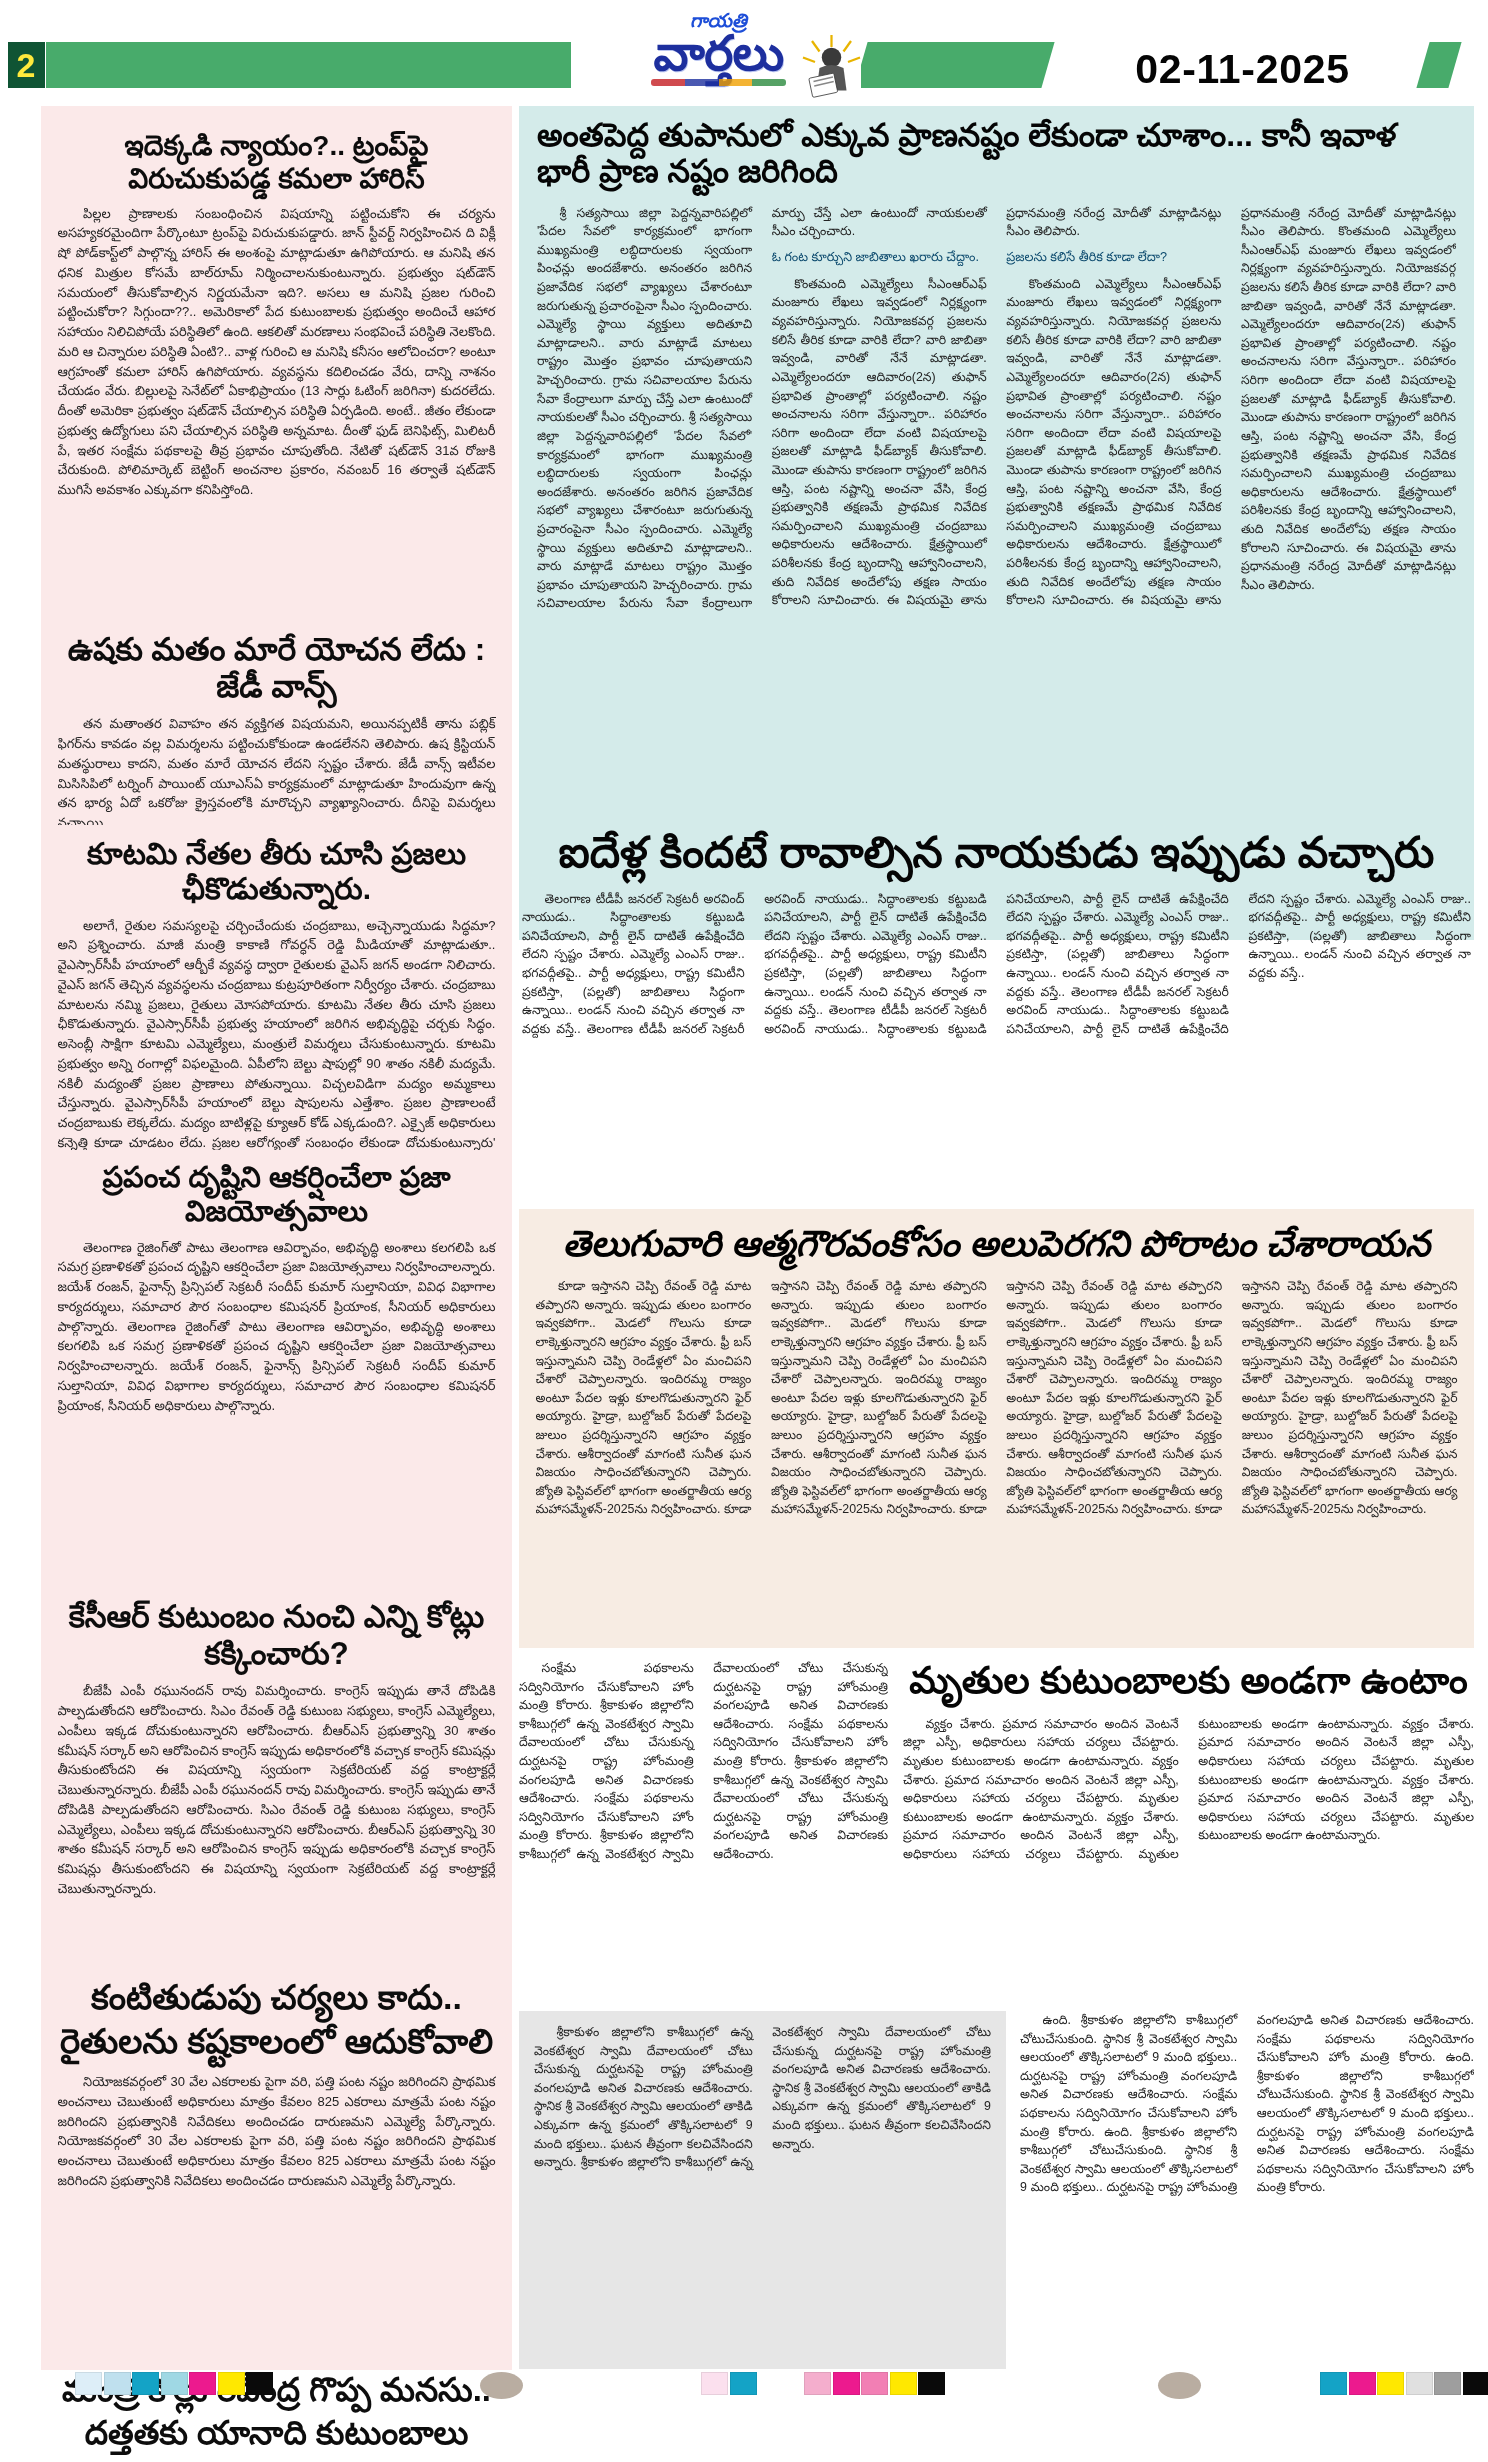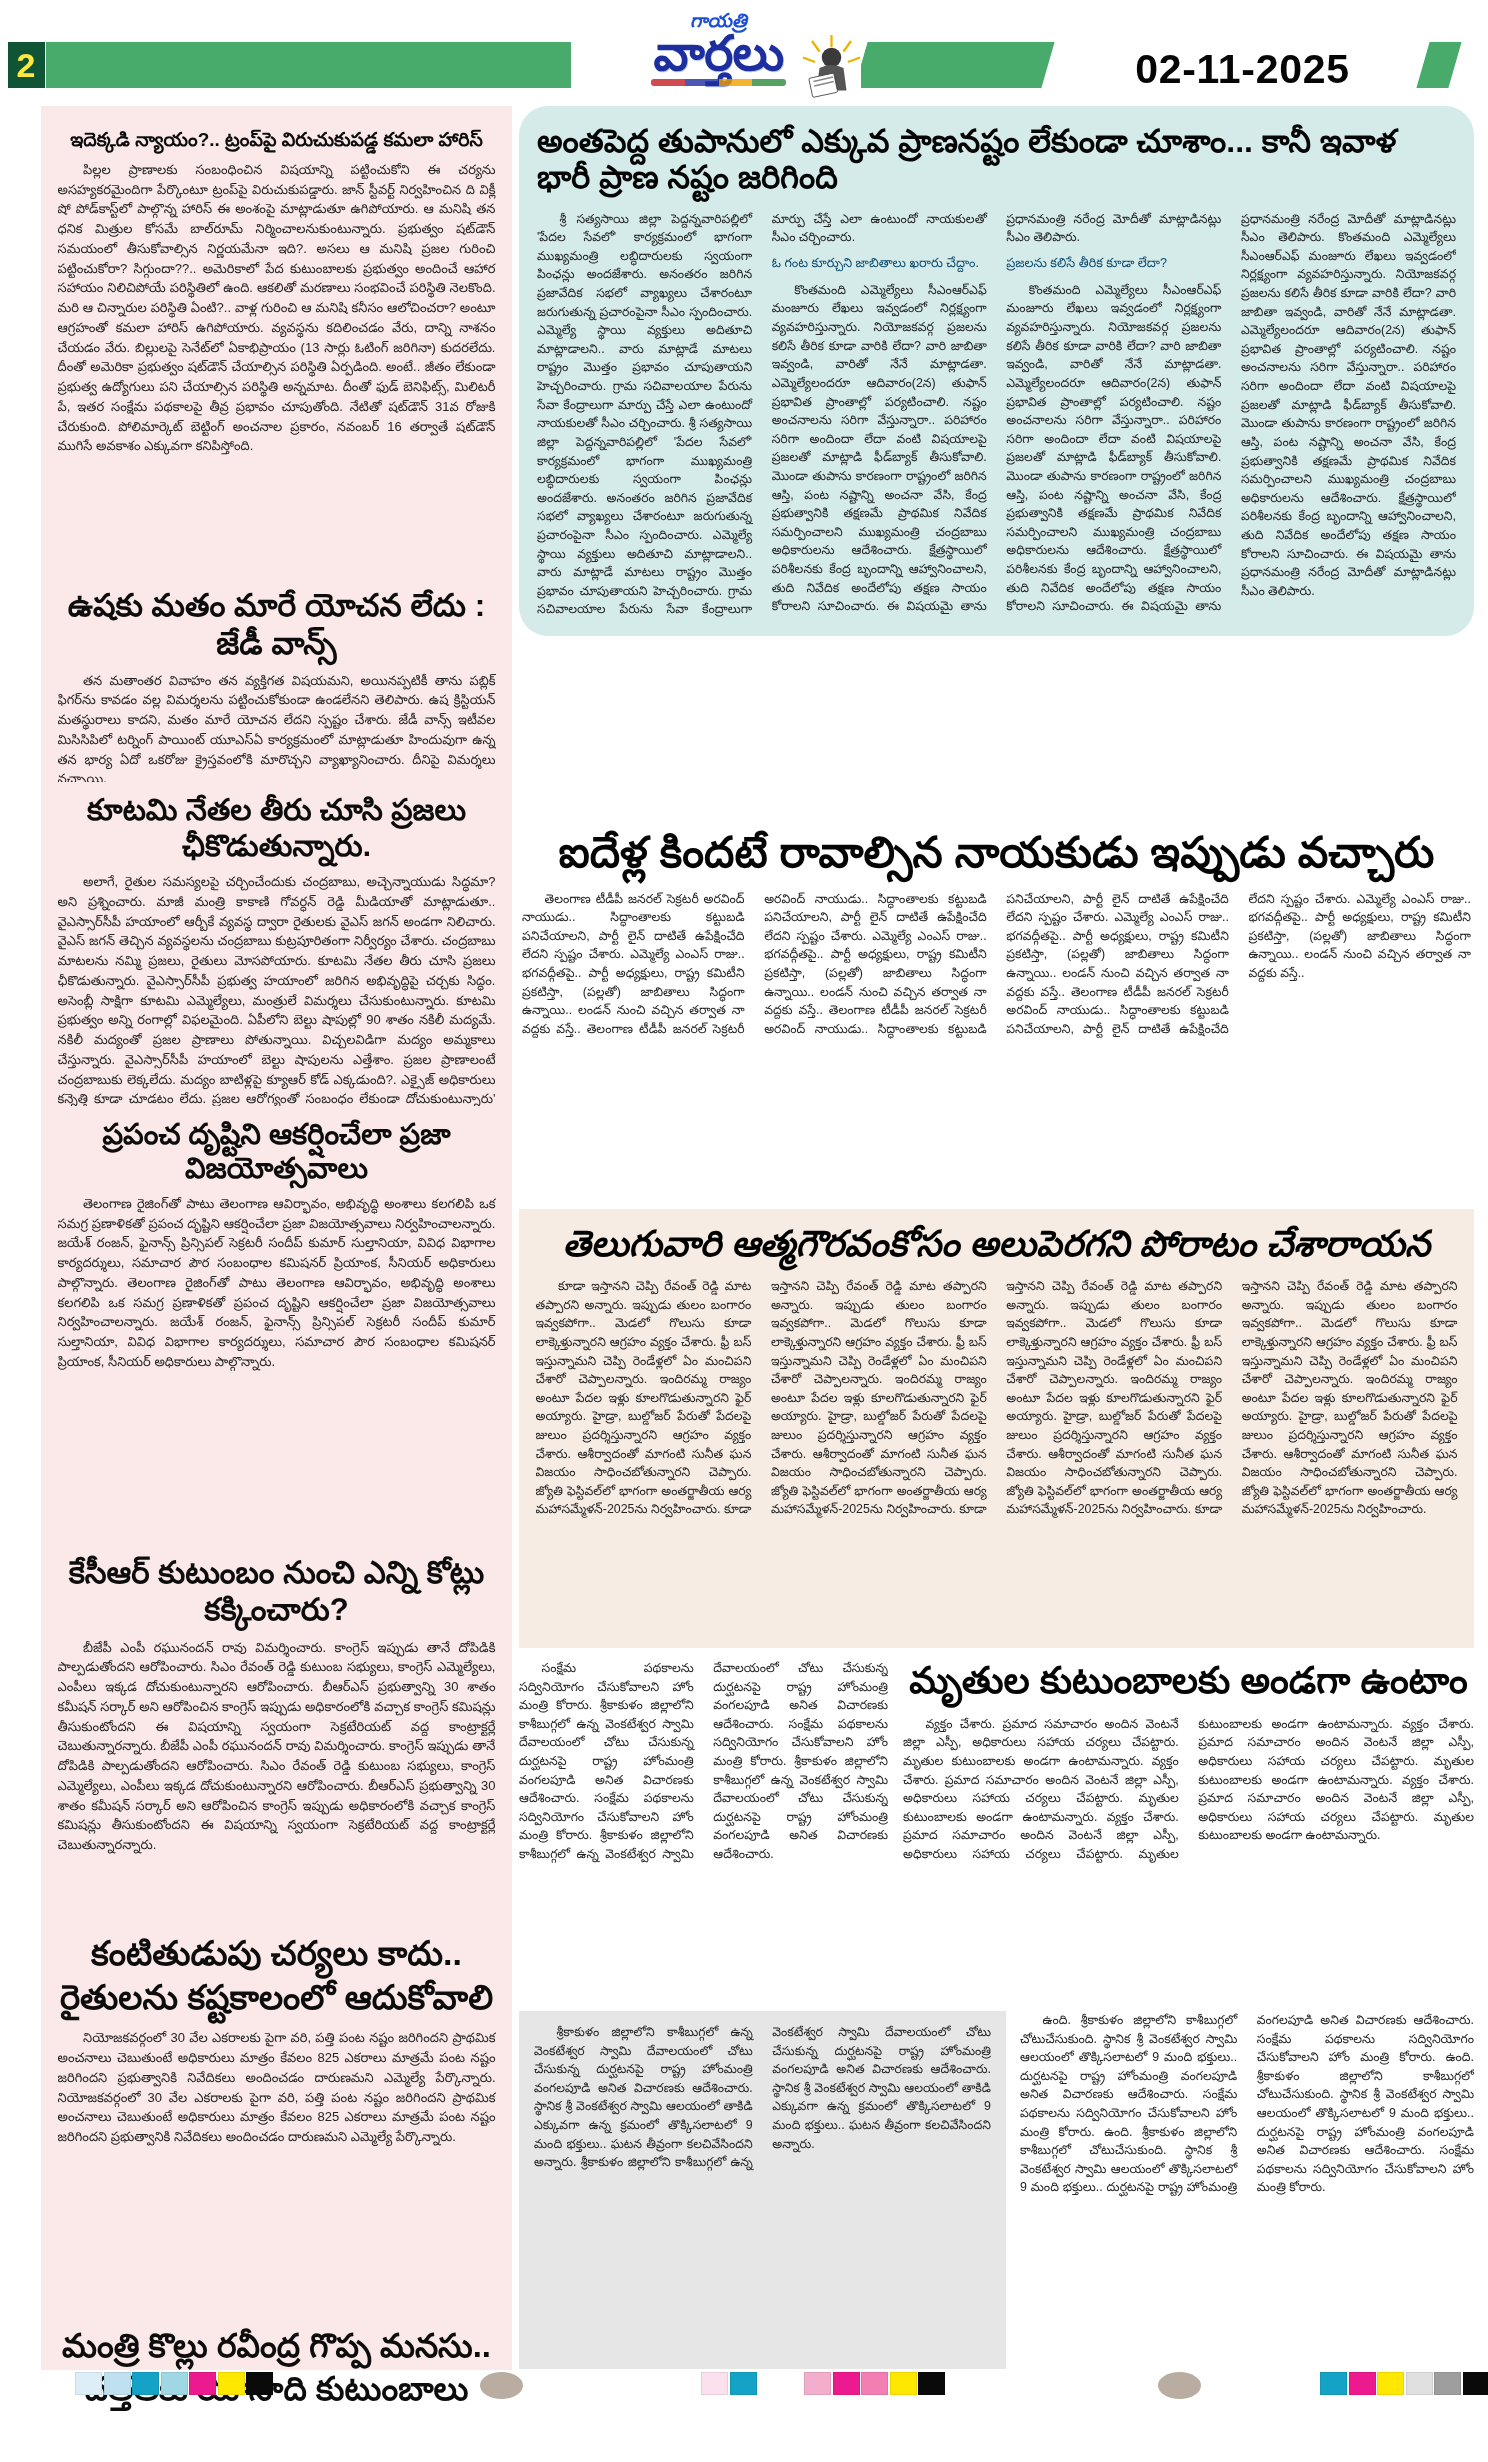--- a/index.html
+++ b/index.html
@@ -21,35 +21,35 @@
              background:linear-gradient(90deg,#c41d22 0 25%,#1d2f9e 25% 50%,#f0a000 50% 75%,#2b8a3e 75% 100%);
              border-radius:3px;opacity:.8;}
   .m-illu{position:absolute;right:-4.5px;top:25.5px;}
   .datebox{position:absolute;left:1074px;top:46px;width:337px;text-align:center;
            font-size:41px;font-weight:800;letter-spacing:0.7px;color:#050505;}
 
   
   .leftcol{position:absolute;left:41px;top:106px;width:471px;height:2264px;background:#fbe9e9;
            padding:12px 16.5px;box-sizing:border-box;}
   .lh{font-weight:800;color:#0d0d0d;text-align:center;line-height:1.18;margin:10.5px 0 9px;}
-  .lh.s37{font-size:19px;} .lh.s42{font-size:31.5px;} .lh.s40{font-size:30px;}
+  .lh.s37{font-size:28px;} .lh.s42{font-size:31.5px;} .lh.s40{font-size:30px;}
   .lh.s39{font-size:29px;} .lh.s41{font-size:31px;} .lh.s46{font-size:34px;line-height:1.3;}
   .lh.s44{font-size:33px;line-height:1.3;}
   .bt{font-size:13px;line-height:1.52;text-align:justify;text-indent:25.5px;overflow:hidden;color:#222;}
   .h560{height:417px;} .h150{height:111px;} .h315{height:234px;} .h470{height:351px;}
   .h380{height:283px;} .h385{height:286px;}
 
   
   .sec{position:absolute;box-sizing:border-box;}
   .cols{column-gap:19.5px;overflow:hidden;}
   .cols p{margin:0 0 7.5px;font-size:12.4px;line-height:1.5;text-align:justify;text-indent:22.5px;color:#222;}
   .cols p.subhead{font-weight:400;text-indent:0;font-size:12.7px;color:#0c4a6e;}
   .c4{column-count:4;} .c2{column-count:2;}
 
-  .cyan{left:519px;top:106px;width:955px;height:530px;background:#d4ebea;padding:15px 18px;border-radius:29px;}
+  .cyan{left:519px;top:106px;width:955px;height:834px;background:#d4ebea;padding:9px 18px;}
   .cyan h2{margin:1.5px 0 13.5px;font-size:32px;font-weight:800;line-height:1.15;color:#050505;}
   .cyan .cols{height:600px;}
 
   .leader{left:519px;top:825px;width:955px;height:373px;padding:0 3px;}
   .leader h2{margin:4.5px 0 15px;font-size:43px;font-weight:800;text-align:center;line-height:1.05;color:#050505;}
   .leader .cols{height:264px;}
 
   .beige{left:519px;top:1209px;width:955px;height:439px;background:#f7ece3;padding:12px 16.5px;}
   .beige h2{margin:3px 0 13.5px;font-size:36px;font-weight:800;text-align:center;line-height:1.1;color:#000000;font-style:italic;}
   .beige .cols{height:333px;}

